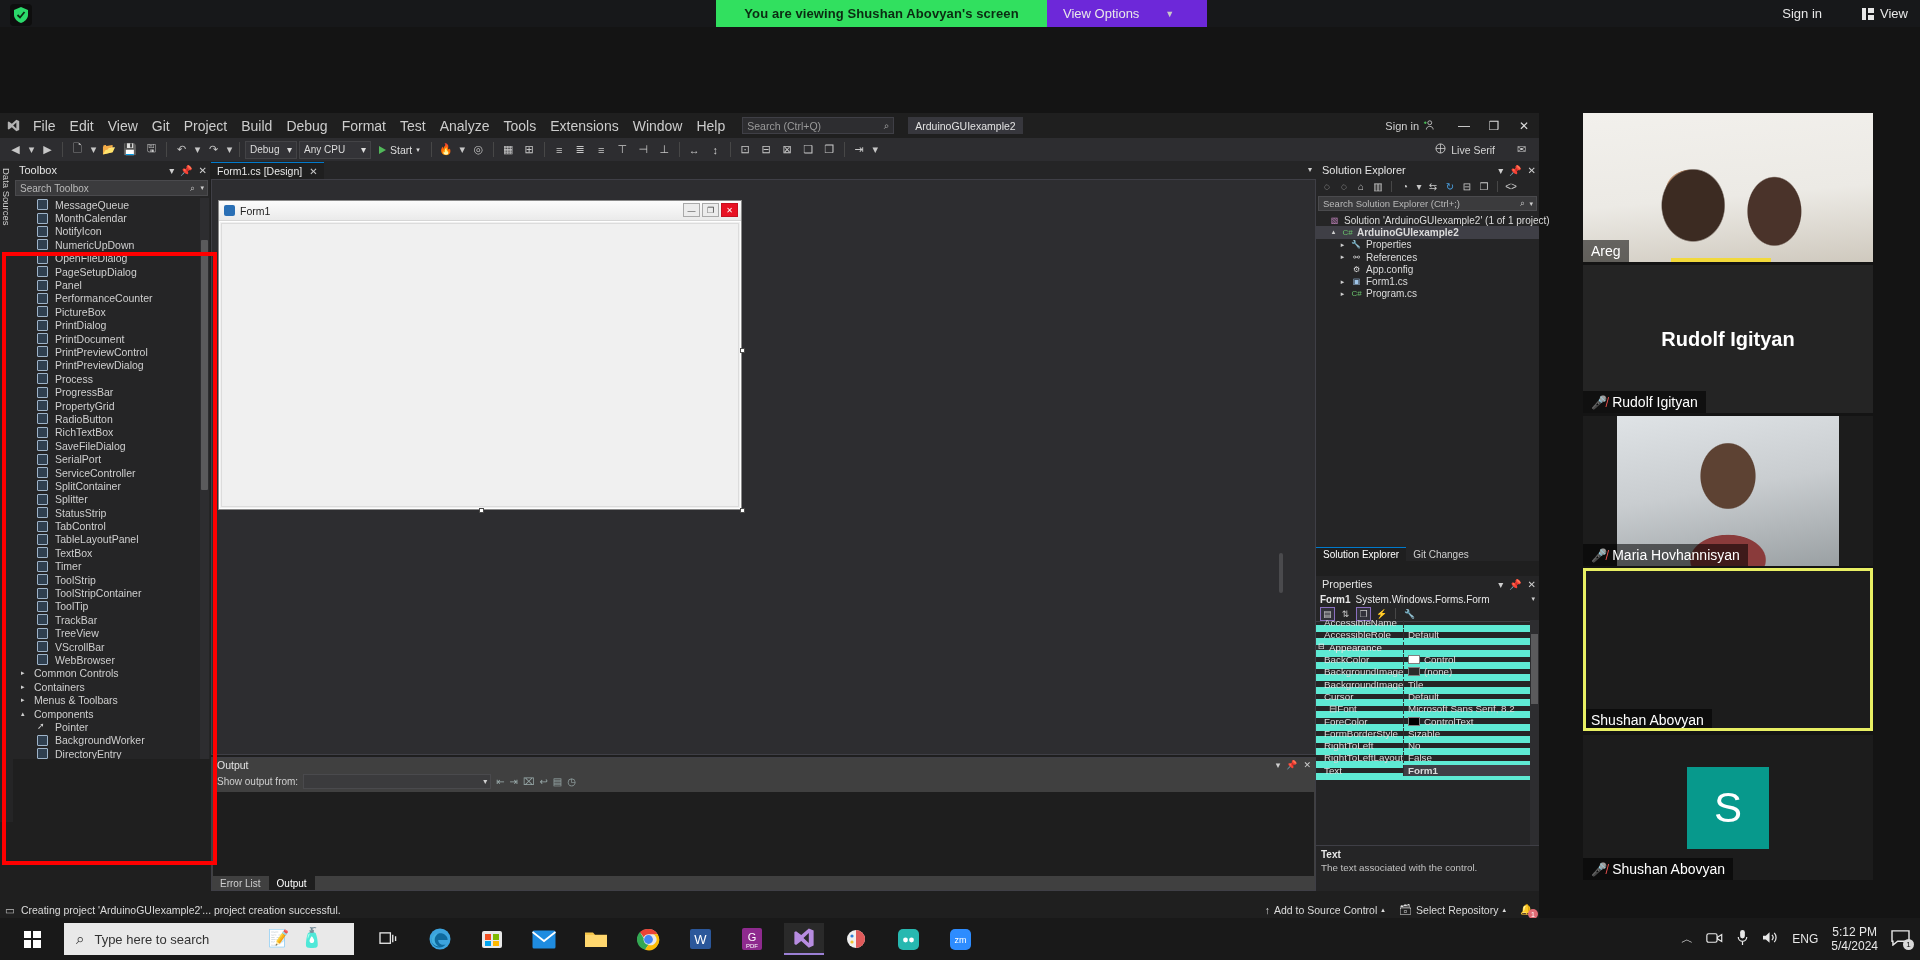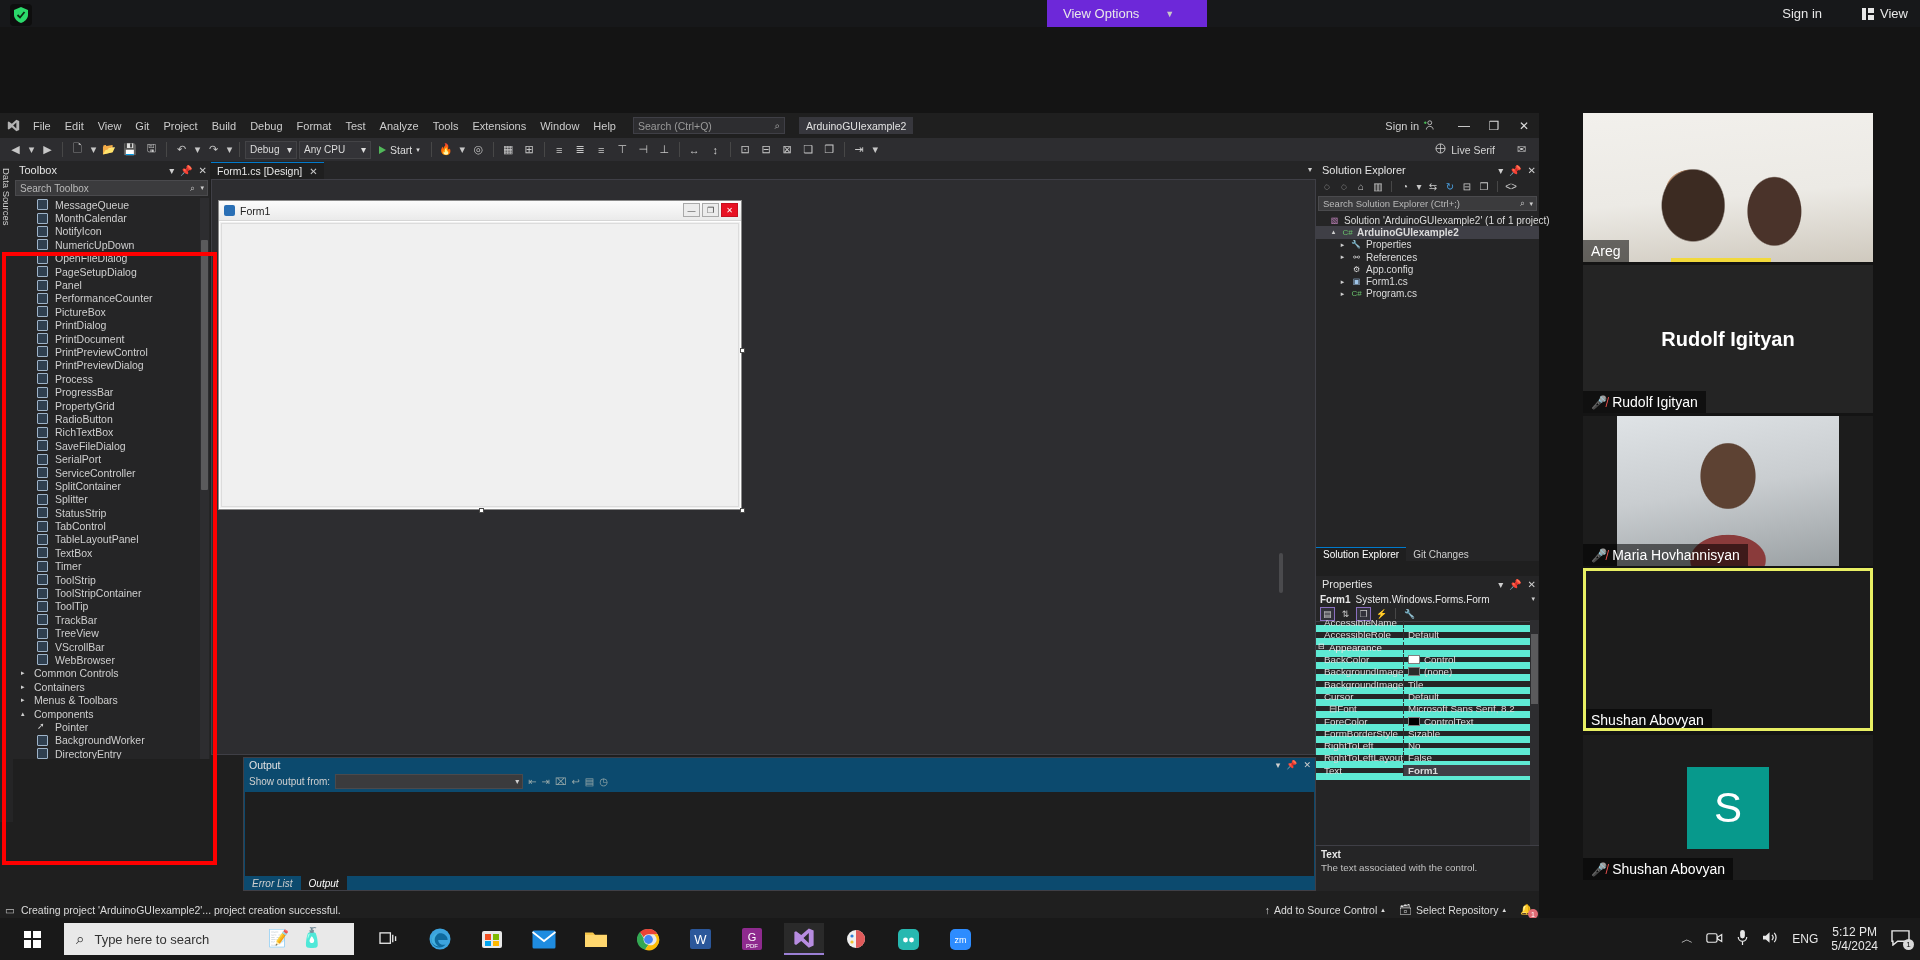--- a/index.html
+++ b/index.html
@@ -57,21 +57,21 @@
   }
   .vs-titlerow {
     position: relative; height: 25px; background: #1f1f1f;
     display: flex; align-items: center;
   }
   .vs-logo {
     width: 26px; display: flex; align-items: center; justify-content: center;
   }
   .vs-menu { display: flex; align-items: center; gap: 0px; }
   .vs-menu span {
-    padding: 4px 7px; color: #cccccc; font-size: 11px; white-space: nowrap;
+    padding: 4px 7px; color: #cccccc; font-size: 14px; white-space: nowrap;
   }
   .vs-search {
     margin-left: 10px; width: 152px; height: 17px; background: #2d2d30;
     border: 1px solid #3f3f46; color: #9a9a9a; font-size: 10.5px;
     display: flex; align-items: center; padding: 0 4px; position: relative;
   }
   .vs-search .mag { position: absolute; right: 4px; color: #b0b0b0; font-size: 10px; }
   .vs-proj-chip {
     margin-left: 14px; height: 17px; background: #37373d; color: #e2e2e2;
     font-size: 10.5px; display: flex; align-items: center; padding: 0 7px;
@@ -195,39 +195,39 @@
   .fbtn.cls { background:#e81123; border-color:#c50f1f; color:#fff; }
   .form-body { position:absolute; inset:20px 0 0 0; background:#f0f0f0;
                border:1px solid #ffffff; }
   .form-client { position:absolute; inset:1px; background:#f0f0f0;
                  border:1px solid #dcdcdc; }
   .hdl { position:absolute; width:5px; height:5px; background:#ffffff; border:1px solid #4a4a4a; }
 
   
   .output-panel {
     position:absolute; left:211px; right:223px; bottom:28px; height:134px;
-    background:#0c4a6e; border:1px solid #3f3f46;margin-left:32px;
+    background:#404040; border:1px solid #3f3f46;
   }
   .out-head {
     height:14px; display:flex; align-items:center; padding-left:5px;
     color:#e3e3e3; font-size:10.5px; position:relative;
   }
   .out-head .actions { position:absolute; right:4px; display:flex; gap:6px; color:#cfcfcf; font-size:9px;}
   .out-toolrow {
     height:18px; display:flex; align-items:center; gap:5px; padding-left:5px;
     color:#cfcfcf; font-size:10px;
   }
   .out-combo {
     width:188px; height:15px; background:#3b3b3d; border:1px solid #4a4a4d;
     display:flex; align-items:center; justify-content:flex-end; padding-right:3px;
     font-size:8px; color:#d0d0d0;
   }
   .out-body { position:absolute; left:1px; right:1px; top:34px; bottom:14px; background:#1e1e1e; }
   .out-tabs {
-    position:absolute; bottom:0; left:0; height:14px; display:flex; align-items:center; gap:0;font-style:italic;
+    position:absolute; bottom:0; left:0; height:14px; display:flex; align-items:center; gap:0;
   }
   .out-tab { font-size:10px; color:#cfcfcf; padding:0 8px; height:14px; display:flex; align-items:center;}
   .out-tab.active { background:#1e1e1e; color:#ffffff;}
 
   
   .v-splitter { position:absolute; left:1279px; top:440px; width:4px; height:40px; background:#4a4a4d; border-radius:2px;}
 
   
   .solexp {
     position:absolute; right:0; top:49px; width:223px; height:399px; background:#252526;
@@ -366,20 +366,21 @@
 
 <div class="root">
 
   <div class="zoom-topbar">
     <div class="zoom-shield">
       <svg width="14" height="16" viewBox="0 0 14 16">
           <path d="M7 0 L14 3 L14 8 C14 12 10 15 7 16 C4 15 0 12 0 8 L0 3 Z" fill="#2bd96b"></path>
           <path d="M3.5 8 L6 10.5 L10.5 5" stroke="#0b2a12" stroke-width="1.8" fill="none"></path>
         </svg>
     </div>
+    <div class="zoom-banner">You are viewing Shushan Abovyan's screen</div>
     <div class="zoom-viewopts">
       <span>View Options</span>
       <span class="chev">▼</span>
     </div>
     <div class="zoom-signin">
       <span>Sign in</span>
     </div>
     <div class="zoom-view">
       <span class="view-grid-icon">
           <i></i>

